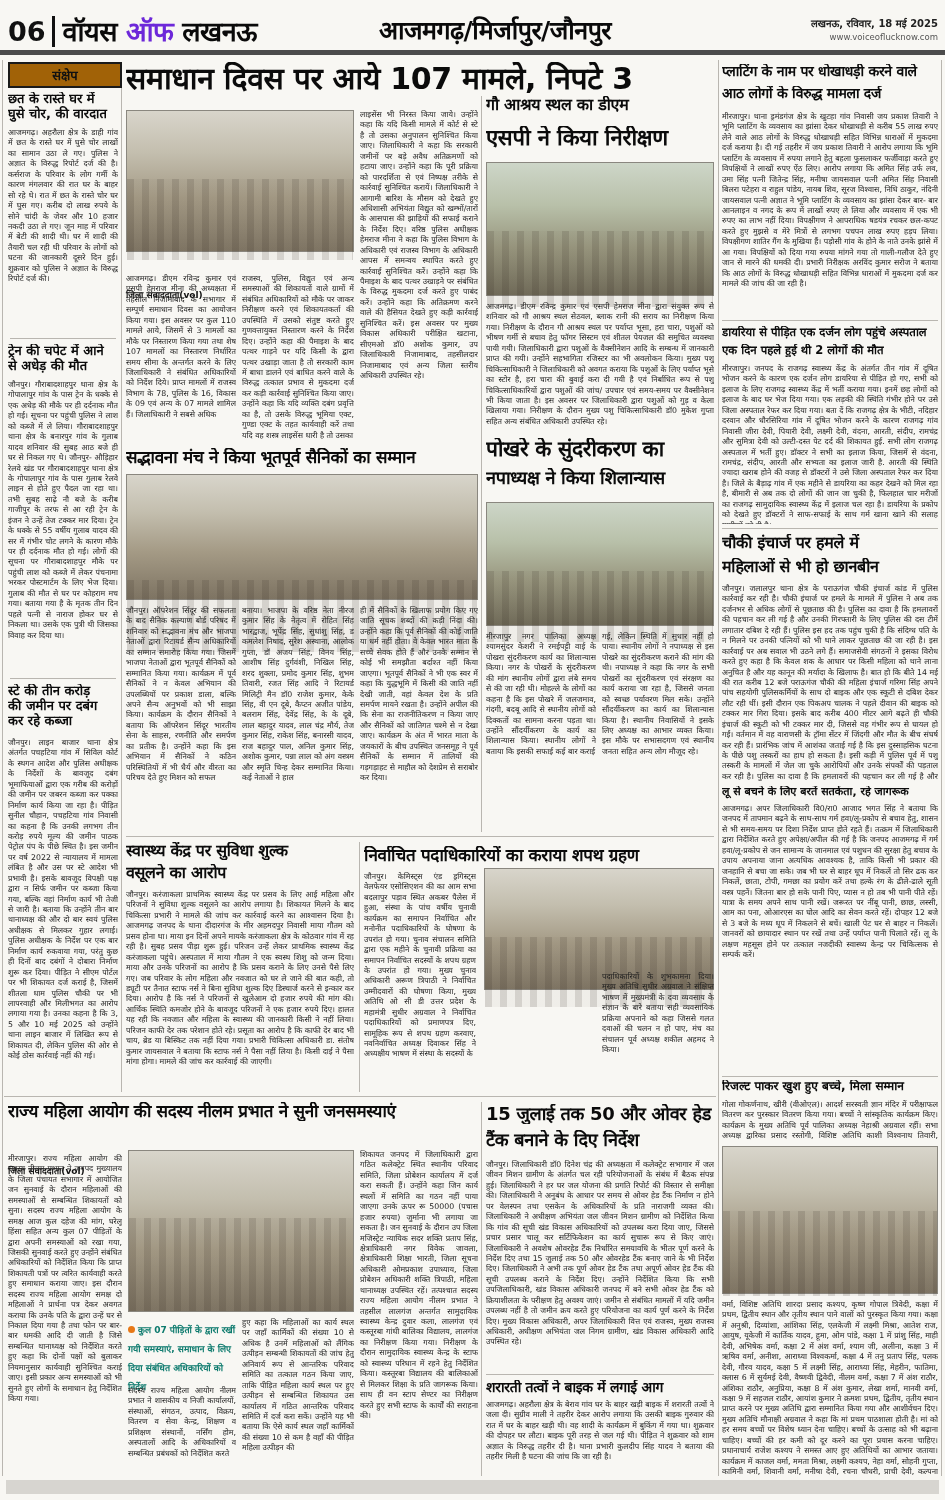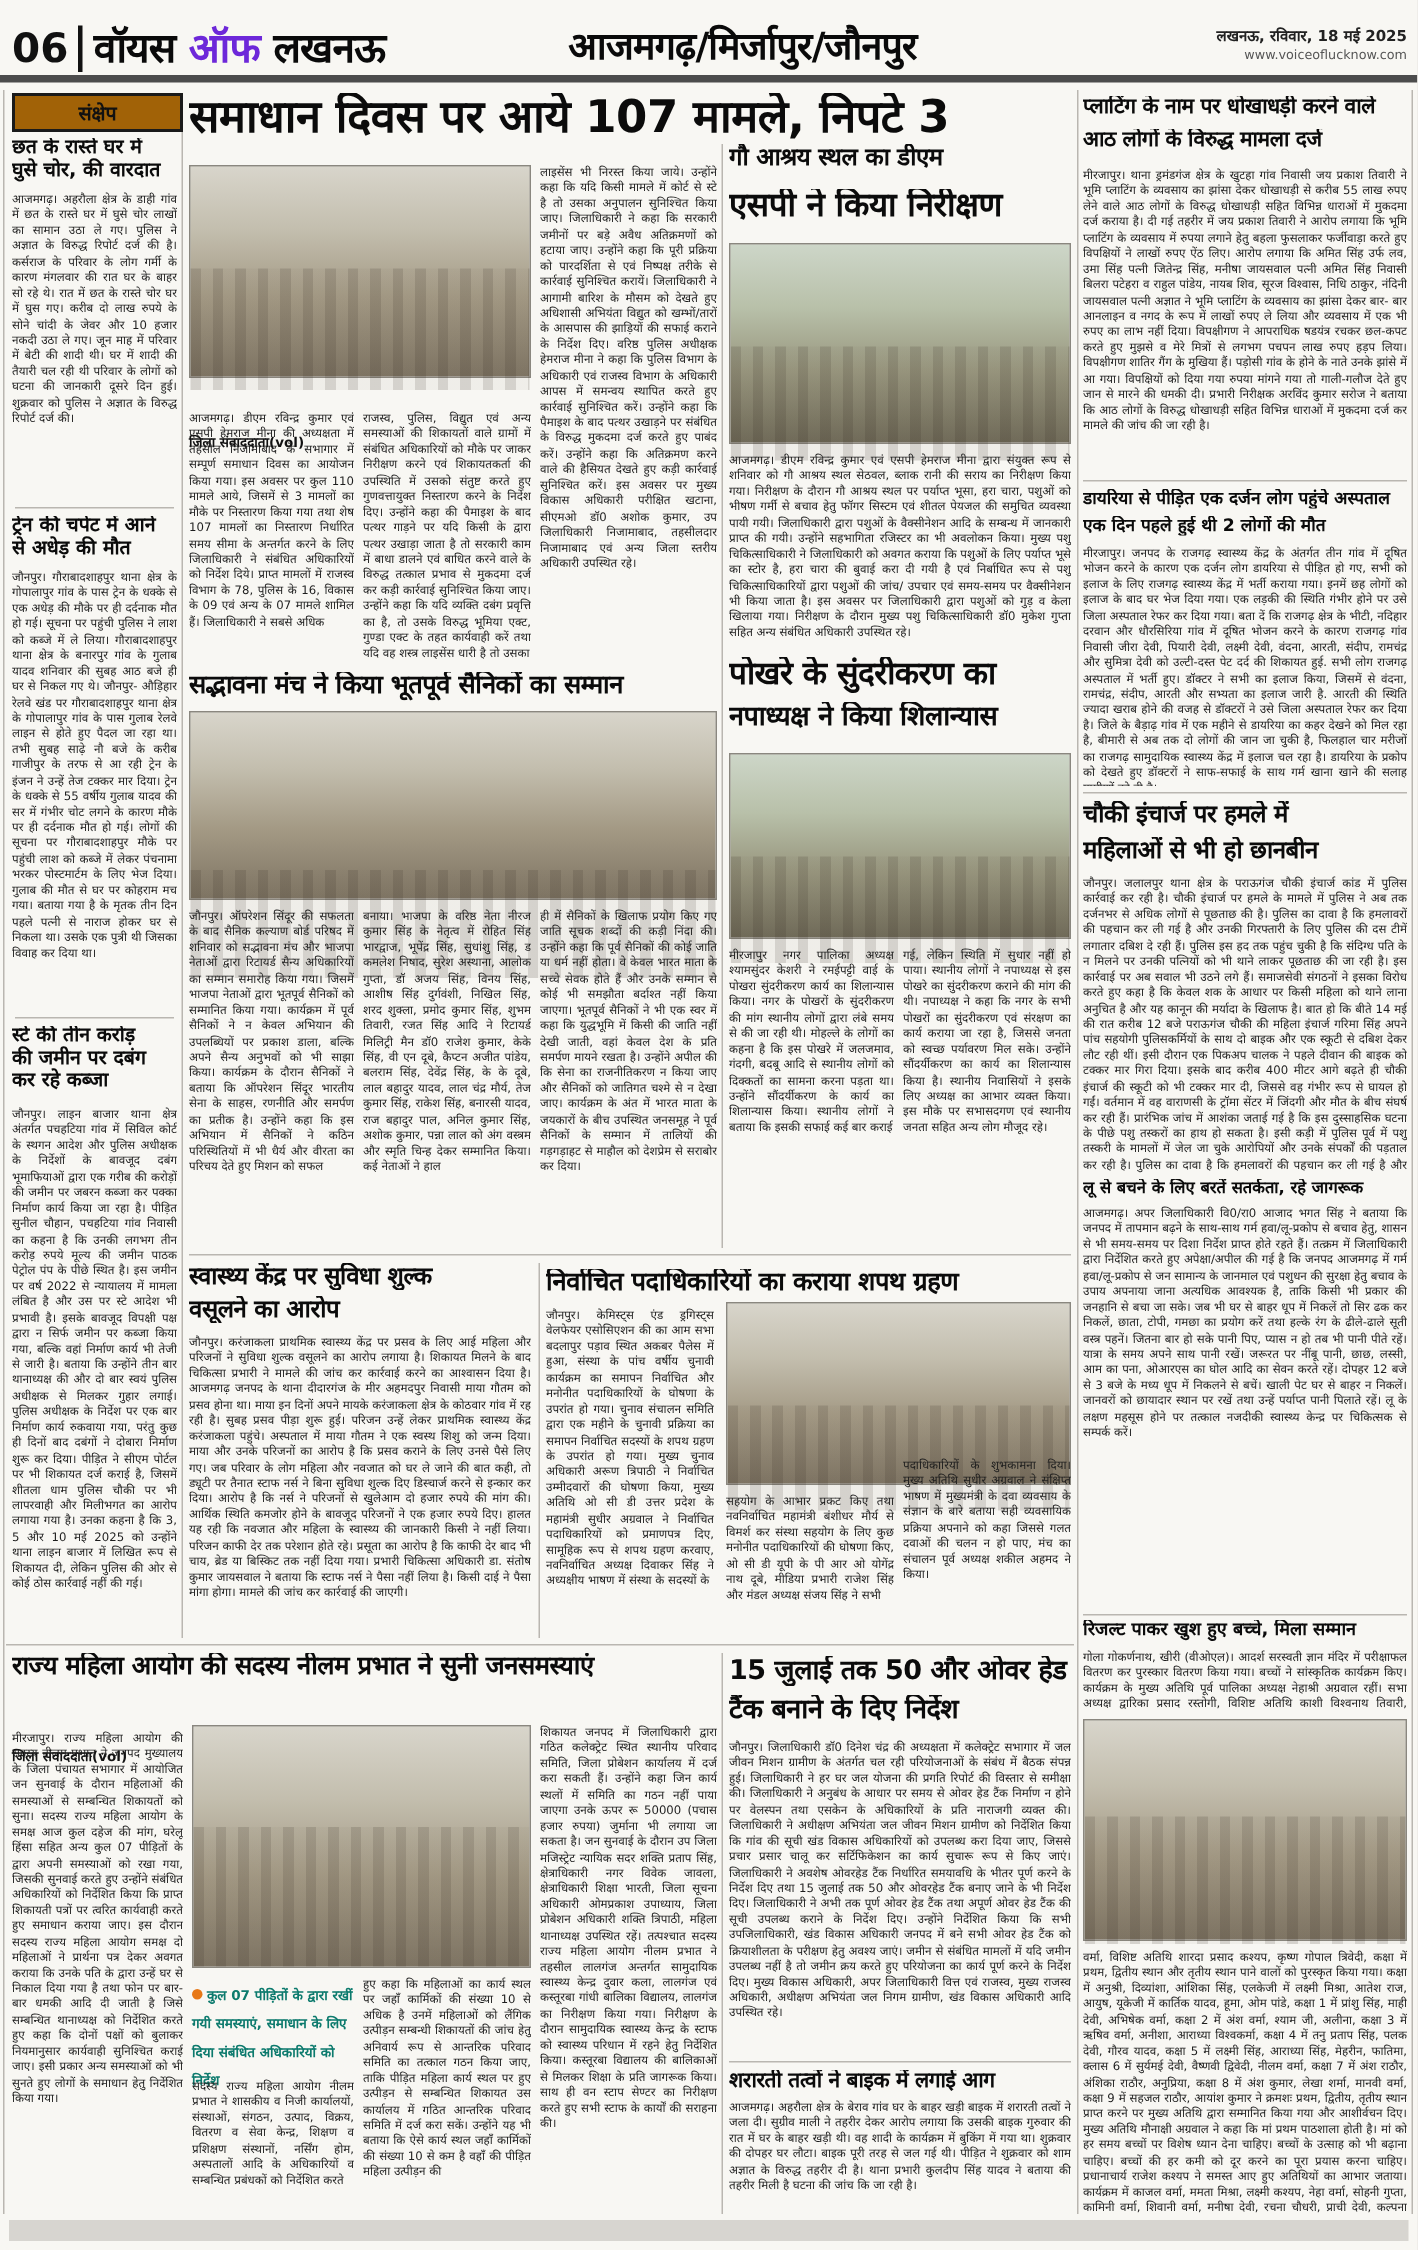--- a/index.html
+++ b/index.html
@@ -103,21 +103,20 @@
   <div class="abs b" style="left:602px;top:632px;width:112px;height:198px;">गई, लेकिन स्थिति में सुधार नहीं हो पाया। स्थानीय लोगों ने नपाध्यक्ष से इस पोखरे का सुंदरीकरण कराने की मांग की थी। नपाध्यक्ष ने कहा कि नगर के सभी पोखरों का सुंदरीकरण एवं संरक्षण का कार्य कराया जा रहा है, जिससे जनता को स्वच्छ पर्यावरण मिल सके। उन्होंने सौंदर्यीकरण का कार्य का शिलान्यास किया है। स्थानीय निवासियों ने इसके लिए अध्यक्ष का आभार व्यक्त किया। इस मौके पर सभासदगण एवं स्थानीय जनता सहित अन्य लोग मौजूद रहे।</div>
 
   <div class="abs rule-h" style="left:126px;top:836px;width:588px;"></div>
   <div class="abs h" style="left:126px;top:842px;width:230px;font-size:16px;">स्वास्थ्य केंद्र पर सुविधा शुल्क</div>
   <div class="abs h" style="left:126px;top:864px;width:230px;font-size:16px;">वसूलने का आरोप</div>
   <div class="abs b" style="left:126px;top:890px;width:228px;height:200px;">जौनपुर। करंजाकला प्राथमिक स्वास्थ्य केंद्र पर प्रसव के लिए आई महिला और परिजनों ने सुविधा शुल्क वसूलने का आरोप लगाया है। शिकायत मिलने के बाद चिकित्सा प्रभारी ने मामले की जांच कर कार्रवाई करने का आश्वासन दिया है। आजमगढ़ जनपद के थाना दीदारगंज के मीर अहमदपुर निवासी माया गौतम को प्रसव होना था। माया इन दिनों अपने मायके करंजाकला क्षेत्र के कोठवार गांव में रह रही है। सुबह प्रसव पीड़ा शुरू हुई। परिजन उन्हें लेकर प्राथमिक स्वास्थ्य केंद्र करंजाकला पहुंचे। अस्पताल में माया गौतम ने एक स्वस्थ शिशु को जन्म दिया। माया और उनके परिजनों का आरोप है कि प्रसव कराने के लिए उनसे पैसे लिए गए। जब परिवार के लोग महिला और नवजात को घर ले जाने की बात कही, तो ड्यूटी पर तैनात स्टाफ नर्स ने बिना सुविधा शुल्क दिए डिस्चार्ज करने से इन्कार कर दिया। आरोप है कि नर्स ने परिजनों से खुलेआम दो हजार रुपये की मांग की। आर्थिक स्थिति कमजोर होने के बावजूद परिजनों ने एक हजार रुपये दिए। हालत यह रही कि नवजात और महिला के स्वास्थ्य की जानकारी किसी ने नहीं लिया। परिजन काफी देर तक परेशान होते रहे। प्रसूता का आरोप है कि काफी देर बाद भी चाय, ब्रेड या बिस्किट तक नहीं दिया गया। प्रभारी चिकित्सा अधिकारी डा. संतोष कुमार जायसवाल ने बताया कि स्टाफ नर्स ने पैसा नहीं लिया है। किसी दाई ने पैसा मांगा होगा। मामले की जांच कर कार्रवाई की जाएगी।</div>
 
   <div class="abs h" style="left:364px;top:846px;width:350px;font-size:17px;">निर्वाचित पदाधिकारियों का कराया शपथ ग्रहण</div>
   <div class="abs b" style="left:364px;top:872px;width:112px;height:218px;">जौनपुर। केमिस्ट्स एंड ड्रगिस्ट्स वेलफेयर एसोसिएशन की का आम सभा बदलापुर पड़ाव स्थित अकबर पैलेस में हुआ, संस्था के पांच वर्षीय चुनावी कार्यक्रम का समापन निर्वाचित और मनोनीत पदाधिकारियों के घोषणा के उपरांत हो गया। चुनाव संचालन समिति द्वारा एक महीने के चुनावी प्रक्रिया का समापन निर्वाचित सदस्यों के शपथ ग्रहण के उपरांत हो गया। मुख्य चुनाव अधिकारी अरूण त्रिपाठी ने निर्वाचित उम्मीदवारों की घोषणा किया, मुख्य अतिथि ओ सी डी उत्तर प्रदेश के महामंत्री सुधीर अग्रवाल ने निर्वाचित पदाधिकारियों को प्रमाणपत्र दिए, सामूहिक रूप से शपथ ग्रहण करवाए, नवनिर्वाचित अध्यक्ष दिवाकर सिंह ने अध्यक्षीय भाषण में संस्था के सदस्यों के</div>
   <div class="abs photo" style="left:484px;top:868px;width:230px;height:122px;"></div>
-  <div class="abs b" style="left:484px;top:996px;width:112px;height:94px;">सहयोग के आभार प्रकट किए तथा नवनिर्वाचित महामंत्री बंशीधर मौर्य से विमर्श कर संस्था सहयोग के लिए कुछ मनोनीत पदाधिकारियों की घोषणा किए, ओ सी डी यूपी के पी आर ओ योगेंद्र नाथ दूबे, मीडिया प्रभारी राजेश सिंह और मंडल अध्यक्ष संजय सिंह ने सभी</div>
   <div class="abs b" style="left:602px;top:972px;width:112px;height:94px;">पदाधिकारियों के शुभकामना दिया। मुख्य अतिथि सुधीर अग्रवाल ने संक्षिप्त भाषण में मुख्यमंत्री के दवा व्यवसाय के संज्ञान के बारे बताया सही व्यवसायिक प्रक्रिया अपनाने को कहा जिससे गलत दवाओं की चलन न हो पाए, मंच का संचालन पूर्व अध्यक्ष शकील अहमद ने किया।</div>
 
   <div class="abs h" style="left:722px;top:64px;width:216px;font-size:14px;">प्लाटिंग के नाम पर धोखाधड़ी करने वाले</div>
   <div class="abs h" style="left:722px;top:86px;width:216px;font-size:14px;">आठ लोगों के विरुद्ध मामला दर्ज</div>
   <div class="abs b" style="left:722px;top:112px;width:216px;height:204px;">मीरजापुर। थाना ड्रमंडगंज क्षेत्र के खुटहा गांव निवासी जय प्रकाश तिवारी ने भूमि प्लाटिंग के व्यवसाय का झांसा देकर धोखाधड़ी से करीब 55 लाख रुपए लेने वाले आठ लोगों के विरुद्ध धोखाधड़ी सहित विभिन्न धाराओं में मुकदमा दर्ज कराया है। दी गई तहरीर में जय प्रकाश तिवारी ने आरोप लगाया कि भूमि प्लाटिंग के व्यवसाय में रुपया लगाने हेतु बहला फुसलाकर फर्जीवाड़ा करते हुए विपक्षियों ने लाखों रुपए ऐंठ लिए। आरोप लगाया कि अमित सिंह उर्फ लव, उमा सिंह पत्नी जितेन्द्र सिंह, मनीषा जायसवाल पत्नी अमित सिंह निवासी बिलरा पटेहरा व राहुल पांडेय, नायब शिव, सूरज विश्वास, निधि ठाकुर, नंदिनी जायसवाल पत्नी अज्ञात ने भूमि प्लाटिंग के व्यवसाय का झांसा देकर बार- बार आनलाइन व नगद के रूप में लाखों रुपए ले लिया और व्यवसाय में एक भी रुपए का लाभ नहीं दिया। विपक्षीगण ने आपराधिक षडयंत्र रचकर छल-कपट करते हुए मुझसे व मेरे मित्रों से लगभग पचपन लाख रुपए हड़प लिया। विपक्षीगण शातिर गैंग के मुखिया हैं। पड़ोसी गांव के होने के नाते उनके झांसे में आ गया। विपक्षियों को दिया गया रुपया मांगने गया तो गाली-गलौज देते हुए जान से मारने की धमकी दी। प्रभारी निरीक्षक अरविंद कुमार सरोज ने बताया कि आठ लोगों के विरुद्ध धोखाधड़ी सहित विभिन्न धाराओं में मुकदमा दर्ज कर मामले की जांच की जा रही है।</div>
   <div class="abs rule-h" style="left:722px;top:320px;width:216px;"></div>
 
   <div class="abs hw" style="left:722px;top:326px;width:216px;font-size:11.5px;">डायरिया से पीड़ित एक दर्जन लोग पहुंचे अस्पताल</div>
   <div class="abs hw" style="left:722px;top:344px;width:216px;font-size:11.5px;">एक दिन पहले हुई थी 2 लोगों की मौत</div>
   <div class="abs b" style="left:722px;top:364px;width:216px;height:160px;">मीरजापुर। जनपद के राजगढ़ स्वास्थ्य केंद्र के अंतर्गत तीन गांव में दूषित भोजन करने के कारण एक दर्जन लोग डायरिया से पीड़ित हो गए, सभी को इलाज के लिए राजगढ़ स्वास्थ्य केंद्र में भर्ती कराया गया। इनमें छह लोगों को इलाज के बाद घर भेज दिया गया। एक लड़की की स्थिति गंभीर होने पर उसे जिला अस्पताल रेफर कर दिया गया। बता दें कि राजगढ़ क्षेत्र के भीटी, नदिहार दरवान और धौरसिरिया गांव में दूषित भोजन करने के कारण राजगढ़ गांव निवासी जीरा देवी, पियारी देवी, लक्ष्मी देवी, वंदना, आरती, संदीप, रामचंद्र और सुमित्रा देवी को उल्टी-दस्त पेट दर्द की शिकायत हुई. सभी लोग राजगढ़ अस्पताल में भर्ती हुए। डॉक्टर ने सभी का इलाज किया, जिसमें से वंदना, रामचंद्र, संदीप, आरती और सभ्यता का इलाज जारी है. आरती की स्थिति ज्यादा खराब होने की वजह से डॉक्टरों ने उसे जिला अस्पताल रेफर कर दिया है। जिले के बैड़ाढ़ गांव में एक महीने से डायरिया का कहर देखने को मिल रहा है, बीमारी से अब तक दो लोगों की जान जा चुकी है, फिलहाल चार मरीजों का राजगढ़ सामुदायिक स्वास्थ्य केंद्र में इलाज चल रहा है। डायरिया के प्रकोप को देखते हुए डॉक्टरों ने साफ-सफाई के साथ गर्म खाना खाने की सलाह ग्रामीणों को दी है।</div>

